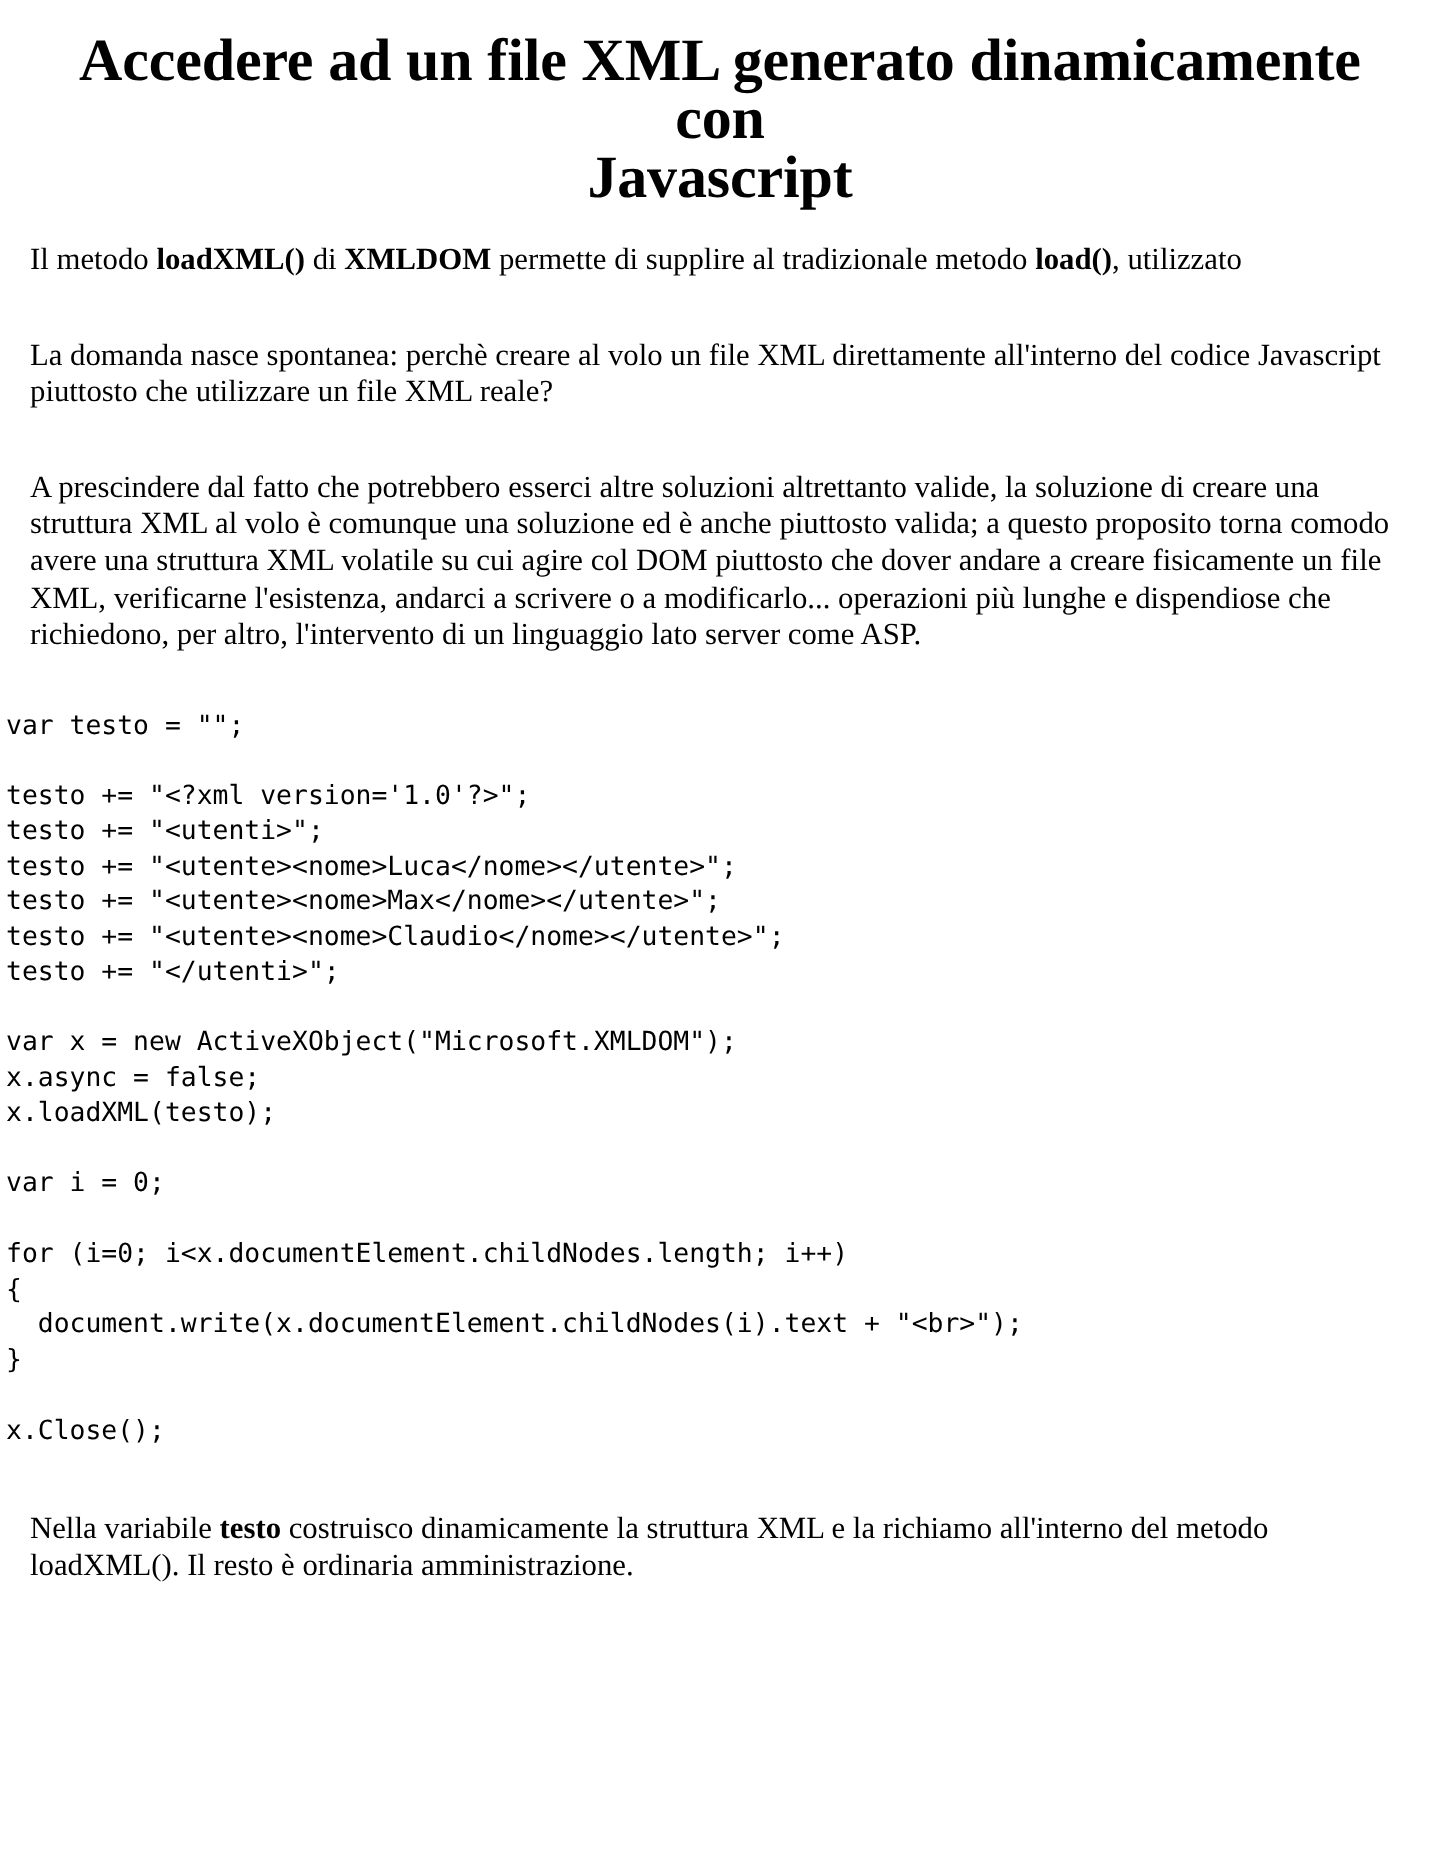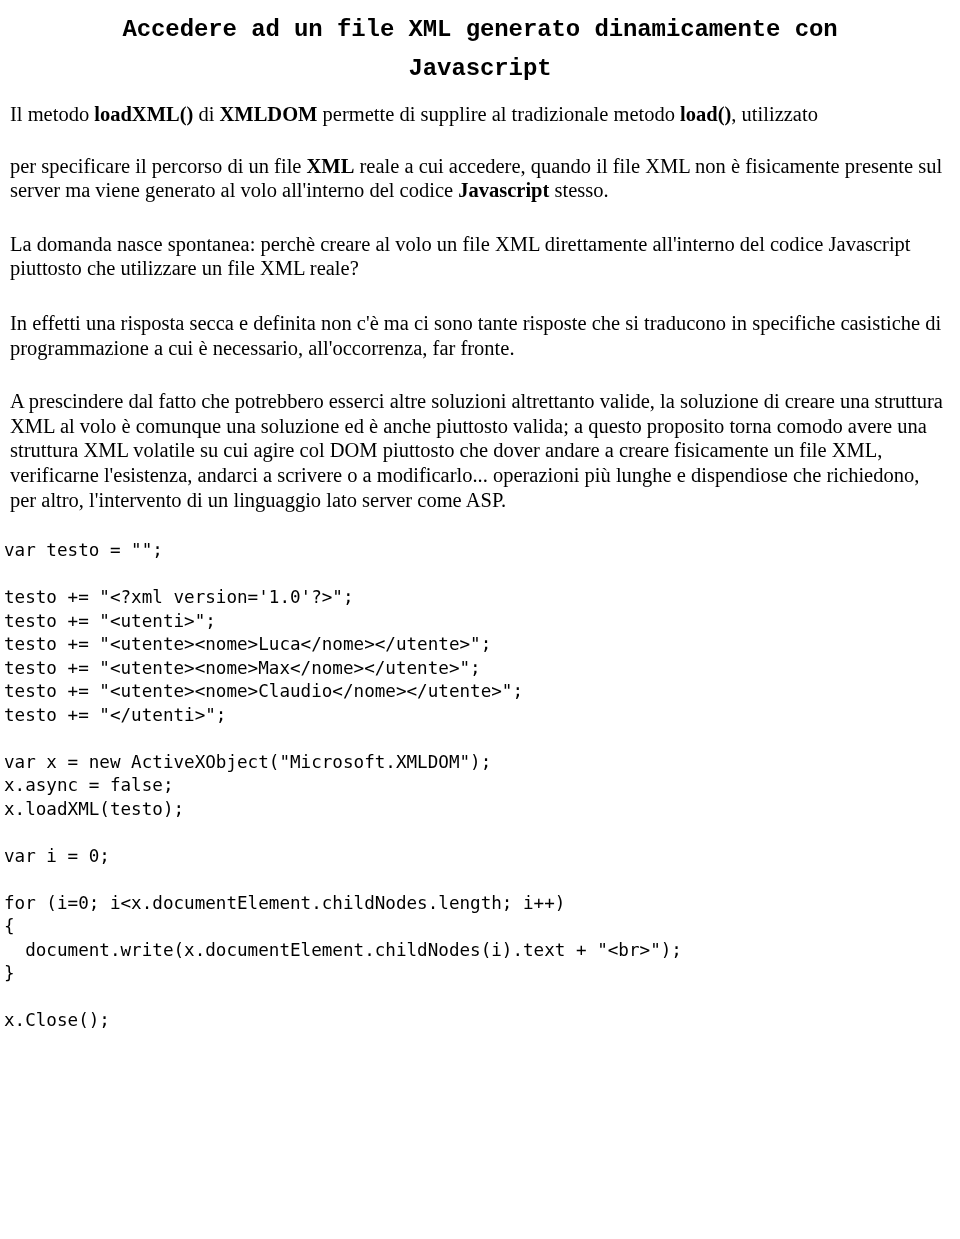--- a/index.html
+++ b/index.html
@@ -17,33 +17,33 @@
   .page {
     position: relative;
     width: 960px;
     height: 1239px;
     box-sizing: border-box;
     padding: 0 4px;
   }
 
   
   .doc-title {
-    margin: 8px;
+    margin: 18px;
     padding-top: 2px;
     text-align: center;
-    font-size: 24px;
+    font-size: 40px;
     line-height: 39px;
     font-weight: bold;
-    font-family: Liberation Mono, monospace;
+    font-family: Liberation Serif, serif;
     letter-spacing: -0.1px;
   }
 
   
   p.para {
-    margin: 6px;
+    margin: 16px;
     font-size: 20.5px;
     line-height: 24.6px;
     text-align: left;
     font-family: "Liberation Serif", "DejaVu Serif", serif;
   }
   .lead-first {
     margin: 0;
     padding-top: 6px;
     font-size: 20.5px;
     line-height: 24.6px;
@@ -81,25 +81,23 @@
 <div class="page">
 
   <h1 class="doc-title">
     <span>Accedere ad un file XML generato dinamicamente con</span>
     <br>
     <span>Javascript</span>
   </h1>
 
   <p class="para lead-first"><span>Il metodo </span><b>loadXML()</b><span> di </span><b>XMLDOM</b><span> permette di supplire al tradizionale metodo </span><b>load()</b><span>, utilizzato</span></p>
 
-  <p class="para lead-rest"><span>per specificare il percorso di un file </span><b>XML</b><span> reale a cui accedere, quando il file XML non è fisicamente presente sul server ma viene generato al volo all'interno del codice </span><b>Javascript</b><span> stesso.</span></p>
 
   <p class="para gap-1">La domanda nasce spontanea: perchè creare al volo un file XML direttamente all'interno del codice Javascript piuttosto che utilizzare un file XML reale?</p>
 
-  <p class="para gap-2">In effetti una risposta secca e definita non c'è ma ci sono tante risposte che si traducono in specifiche casistiche di programmazione a cui è necessario, all'occorrenza, far fronte.</p>
 
 
   <p class="para gap-4">A prescindere dal fatto che potrebbero esserci altre soluzioni altrettanto valide, la soluzione di creare una struttura XML al volo è comunque una soluzione ed è anche piuttosto valida; a questo proposito torna comodo avere una struttura XML volatile su cui agire col DOM piuttosto che dover andare a creare fisicamente un file XML, verificarne l'esistenza, andarci a scrivere o a modificarlo... operazioni più lunghe e dispendiose che richiedono, per altro, l'intervento di un linguaggio lato server come ASP.</p>
 
 
   <pre class="code">var testo = "";
 
 testo += "&lt;?xml version='1.0'?&gt;";
 testo += "&lt;utenti&gt;";
 testo += "&lt;utente&gt;&lt;nome&gt;Luca&lt;/nome&gt;&lt;/utente&gt;";
@@ -113,14 +111,15 @@
 
 var i = 0;
 
 for (i=0; i&lt;x.documentElement.childNodes.length; i++)
 {
   document.write(x.documentElement.childNodes(i).text + "&lt;br&gt;");
 }
 
 x.Close();</pre>
 
+  <p class="para gap-final"><span>Nella variabile </span><b>testo</b><span> costruisco dinamicamente la struttura XML e la richiamo all'interno del metodo loadXML(). Il resto è ordinaria amministrazione.</span></p>
 
 </div>
 
 </body></html>

